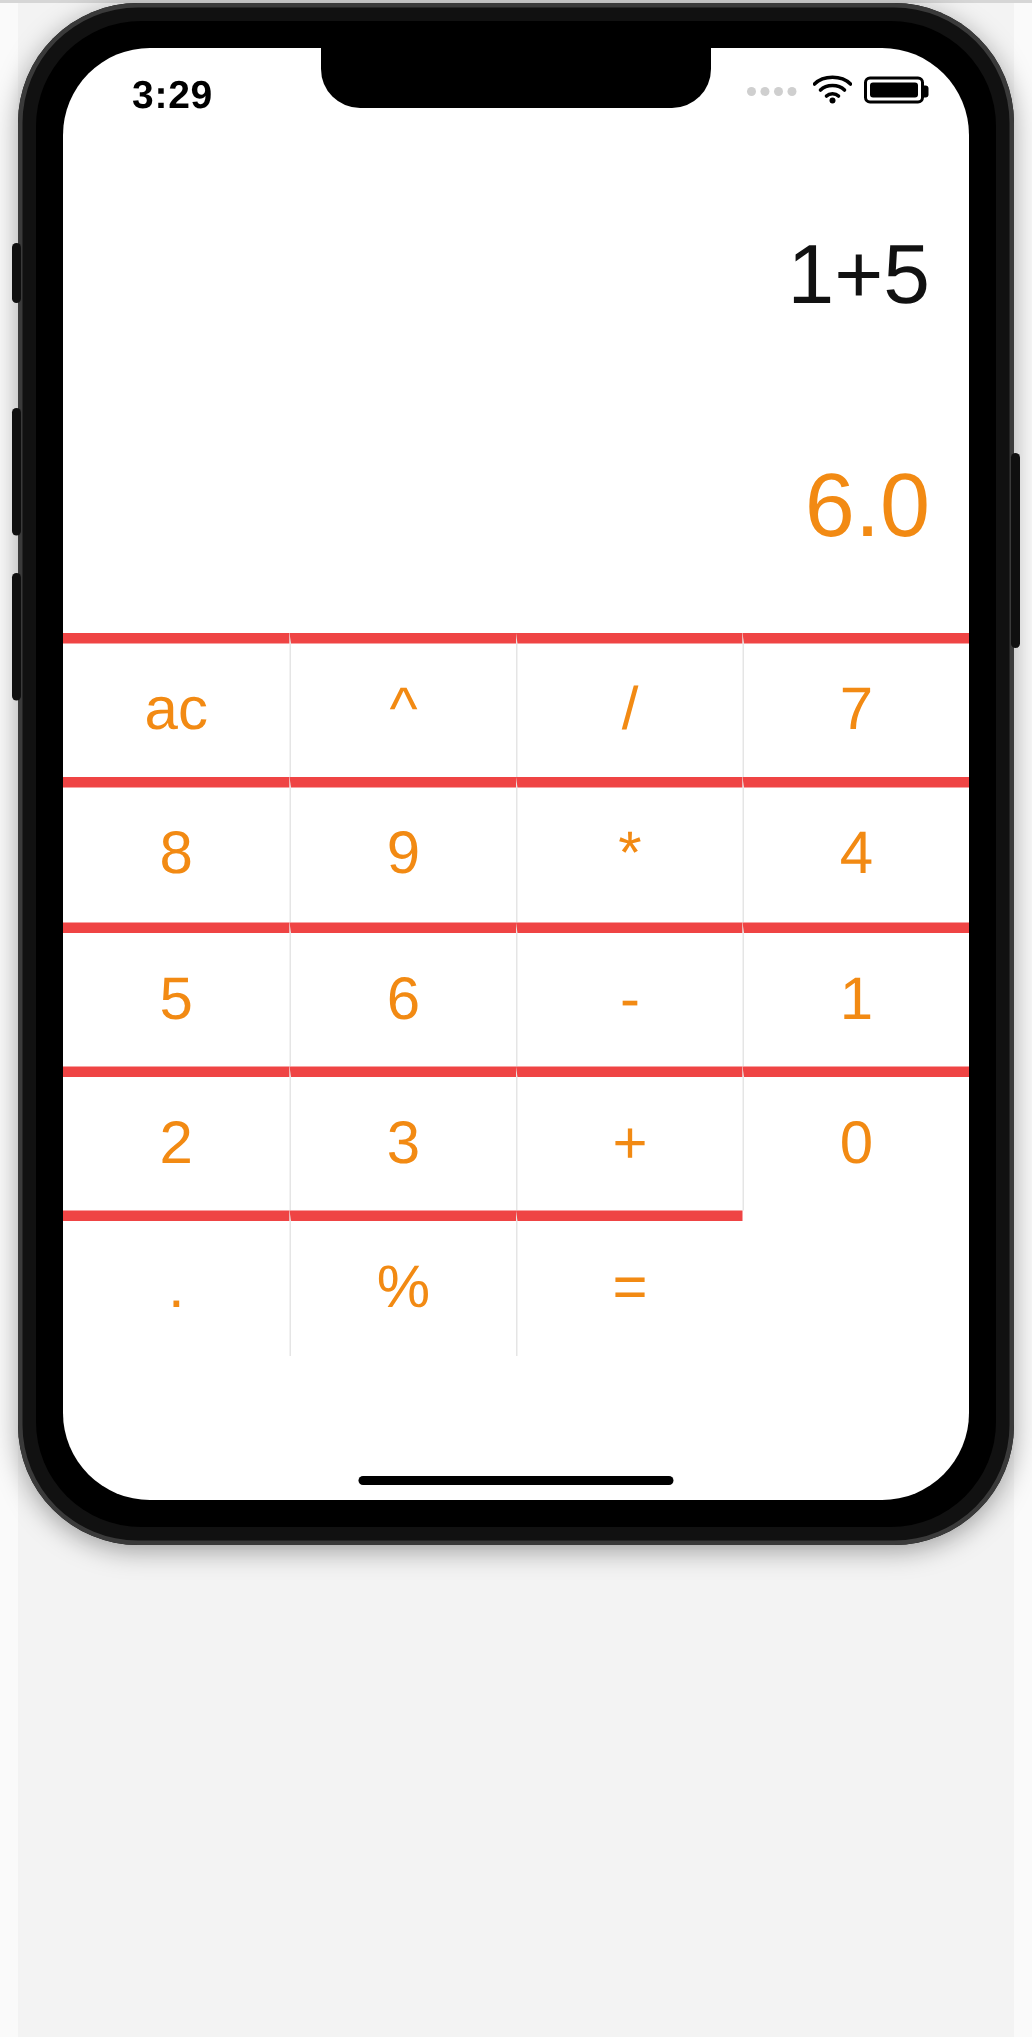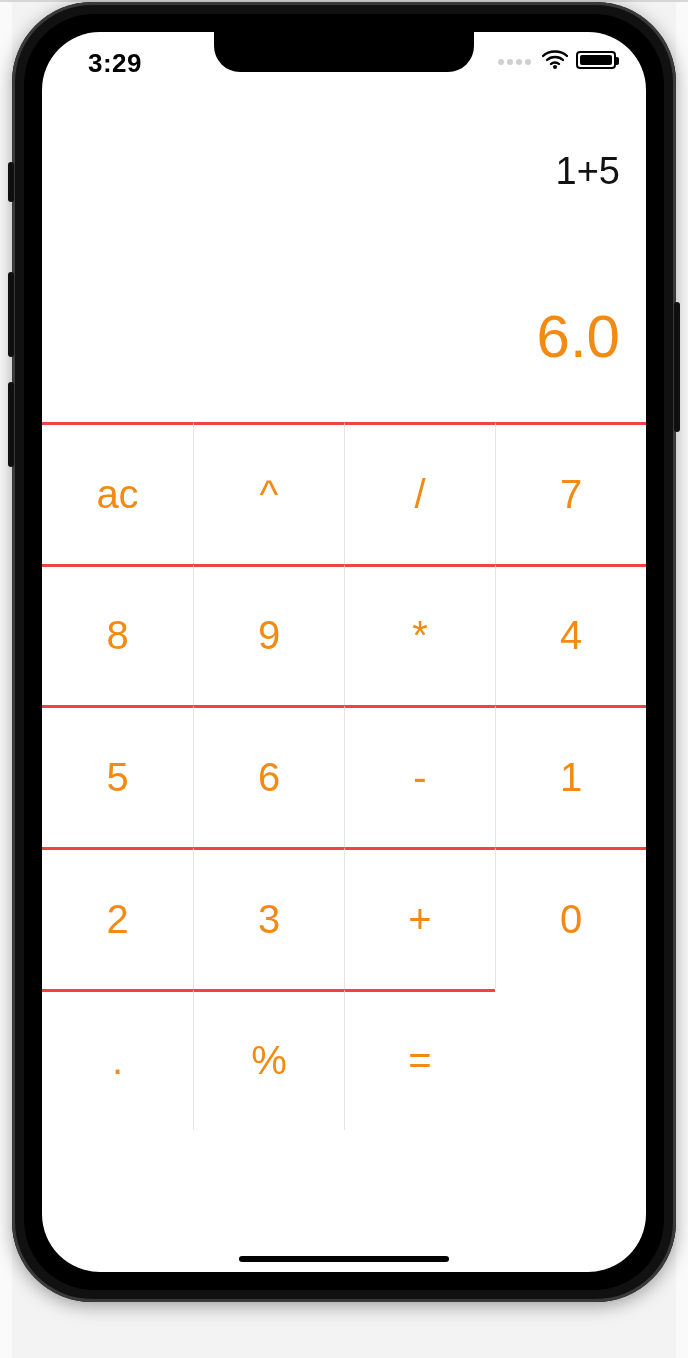--- a/index.html
+++ b/index.html
@@ -3,21 +3,21 @@
   <meta charset="utf-8">
   <style>
     * { margin: 0; padding: 0; box-sizing: border-box; }
     html, body { width: 688px; height: 1358px; background: #f3f3f3; font-family: -apple-system, "SF Pro Display", "Helvetica Neue", Arial, sans-serif; }
     .stage { position: relative; width: 688px; height: 1358px; }
 
     
     .phone {
       position: absolute;
       left: 12px; top: 2px;
-      width: 664px; height: 1300px;
+      width: 664px; height: 1028px;
       background: #111;
       border-radius: 80px;
       box-shadow: inset 0 0 0 3px #3a3a3a, 0 4px 18px rgba(0,0,0,0.35);
     }
     .phone-inner {
       position: absolute; inset: 12px;
       background: #000;
       border-radius: 70px;
     }
     .screen {
@@ -61,35 +61,35 @@
       display: flex; align-items: center; gap: 8px;
     }
     .dots span { display:inline-block; width:6px; height:6px; border-radius:50%; background:#cfcfcf; margin-right:3px; }
     .wifi-icon svg { display:block; }
     .battery { position: relative; width: 40px; height: 18px; border: 2px solid #000; border-radius: 4px; }
     .battery::after { content:""; position:absolute; right:-5px; top:4px; width:3px; height:8px; background:#000; border-radius:0 2px 2px 0; }
     .battery .fill { position:absolute; inset:2px; background:#000; border-radius:2px; width: calc(100% - 4px); }
 
     
     .display-area { flex: 0 0 auto; padding: 60px 26px 40px 26px; text-align: right; }
-    .expression { font-size: 38px; font-weight: 400; color: #111; min-height: 80px; }
+    .expression { font-size: 56px; font-weight: 400; color: #111; min-height: 80px; }
     .result { margin-top: 72px; font-size: 60px; color: #f28a13; min-height: 80px; }
 
     
     .keypad {
       flex: 1 1 auto;
       display: grid;
       grid-template-columns: repeat(4, 1fr);
       grid-template-rows: repeat(6, 1fr);
     }
     .key {
       display: flex; align-items: center; justify-content: center;
       font-size: 40px; color: #f28a13;
       background: #fff;
-      border-top: 3px solid #ef4444;
+      border-top: 7px solid #ef4444;
       border-left: 1px solid #e5e5e5;
       user-select: none; cursor: pointer;
     }
     .keypad .key:nth-child(4n+1) { border-left: none; }
 
     
     .home-indicator {
       position: absolute; bottom: 10px; left: 50%; transform: translateX(-50%);
       width: 210px; height: 6px; background: #000; border-radius: 4px;
     }

